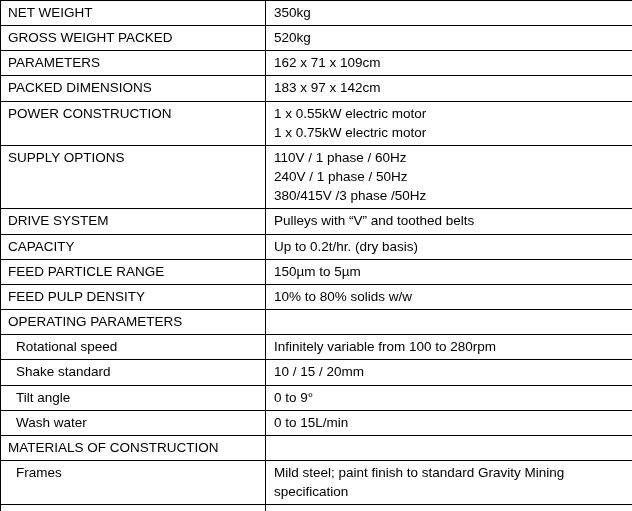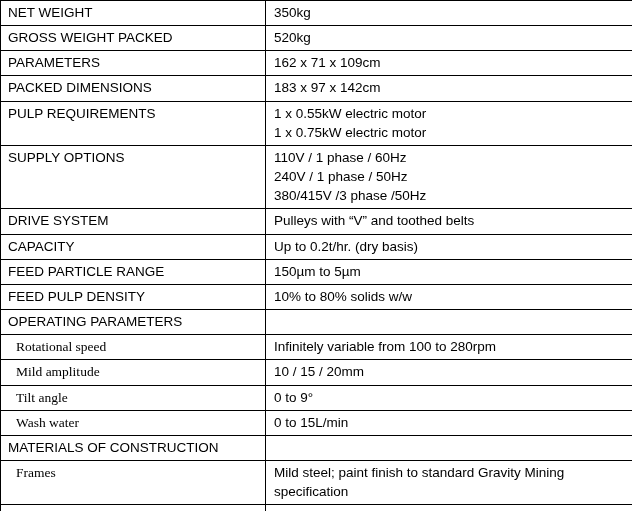--- a/index.html
+++ b/index.html
@@ -29,21 +29,20 @@
     line-height: 1.42;
   }
   .spec-table td.label {
     padding-left: 7px;
   }
   .spec-table td.value {
     padding-left: 8px;
   }
   .sub-label {
     padding-left: 8px;
-    font-family: Liberation Serif, serif;
   }
   .cell-lines > div {
     white-space: pre-wrap;
   }
 </style>
 </head>
 <body>
 
 <table class="spec-table">
   <colgroup>
@@ -77,21 +76,21 @@
       </tr>
       <tr>
         <td class="label"><span>PACKED DIMENSIONS</span></td>
         <td class="value">
           <div class="cell-lines">
             <div>183 x 97 x 142cm</div>
           </div>
         </td>
       </tr>
       <tr>
-        <td class="label"><span>PULP REQUIREMENTS</span></td>
+        <td class="label"><span>POWER CONSTRUCTION</span></td>
         <td class="value">
           <div class="cell-lines">
             <div>1 x 0.55kW electric motor</div>
             <div>1 x 0.75kW electric motor</div>
           </div>
         </td>
       </tr>
       <tr>
         <td class="label"><span>SUPPLY OPTIONS</span></td>
         <td class="value">
@@ -144,21 +143,21 @@
       </tr>
       <tr>
         <td class="label"><span class="sub-label">Rotational speed</span></td>
         <td class="value">
           <div class="cell-lines">
             <div>Infinitely variable from 100 to 280rpm</div>
           </div>
         </td>
       </tr>
       <tr>
-        <td class="label"><span class="sub-label">Mild amplitude</span></td>
+        <td class="label"><span class="sub-label">Shake standard</span></td>
         <td class="value">
           <div class="cell-lines">
             <div>10 / 15 / 20mm</div>
           </div>
         </td>
       </tr>
       <tr>
         <td class="label"><span class="sub-label">Tilt angle</span></td>
         <td class="value">
           <div class="cell-lines">

